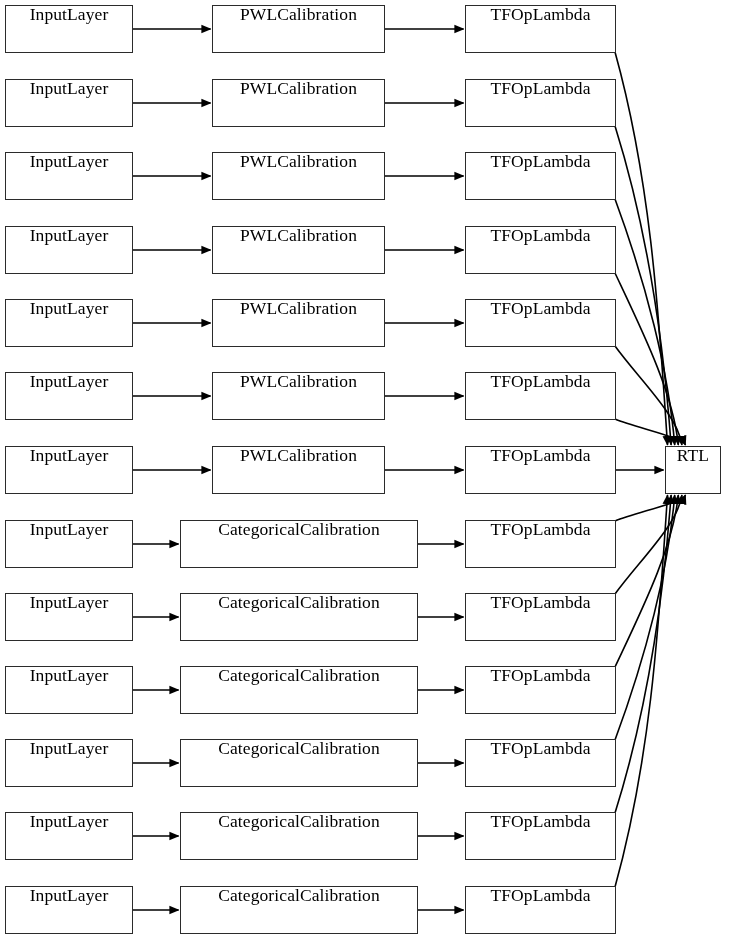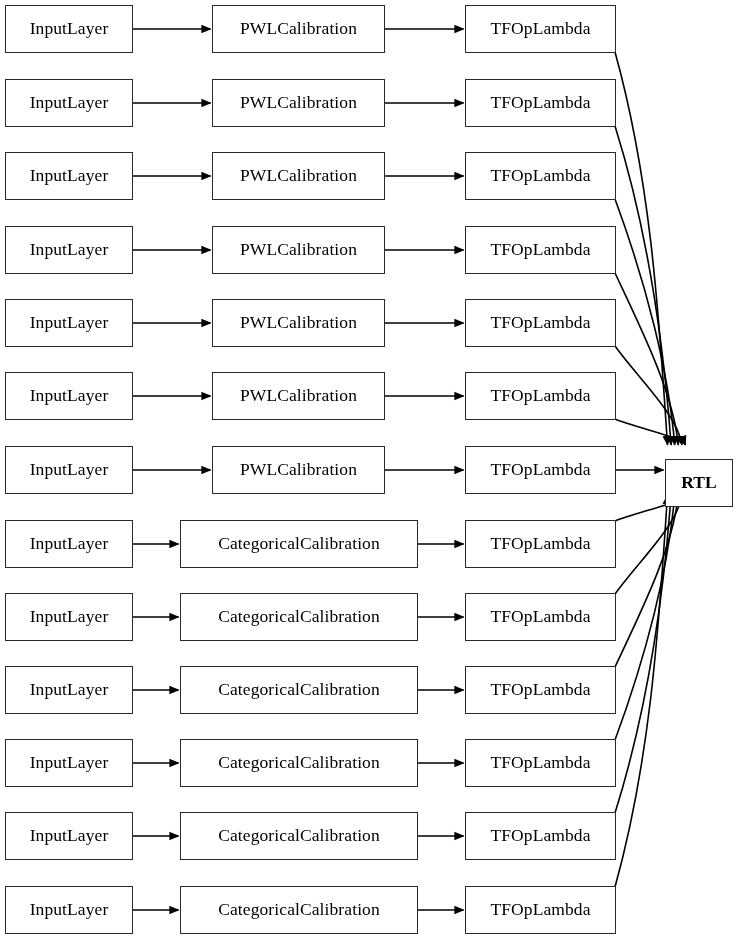--- a/index.html
+++ b/index.html
@@ -22,21 +22,20 @@
     width: 741px;
     height: 940px;
     pointer-events: none;
   }
   .node {
     position: absolute;
     box-sizing: border-box;
     border: 1px solid #2b2b2b;
     background: #ffffff;
     display: flex;
-    align-items: center;
     justify-content: center;
     color: #000000;
     font-size: 17.5px;
     line-height: 1;
     letter-spacing: 0.1px;
     white-space: nowrap;
     z-index: 2;
   }
   .node-label {
     display: block;
@@ -209,17 +208,17 @@
       </div>
       <div class="node" style="left: 5px; top: 886px; width: 128px; height: 48px;">
         <span class="node-label">InputLayer</span>
       </div>
       <div class="node" style="left: 180px; top: 886px; width: 238px; height: 48px;">
         <span class="node-label">CategoricalCalibration</span>
       </div>
       <div class="node" style="left: 465px; top: 886px; width: 151px; height: 48px;">
         <span class="node-label">TFOpLambda</span>
       </div>
-      <div class="node" style="left: 665px; top: 459px; width: 68px; height: 48px; font-weight: bold;">
+      <div class="node" style="left: 665px; top: 446px; width: 56px; height: 48px;">
         <span class="node-label">RTL</span>
       </div>
     </div>
 </div>
 
 </body></html>

